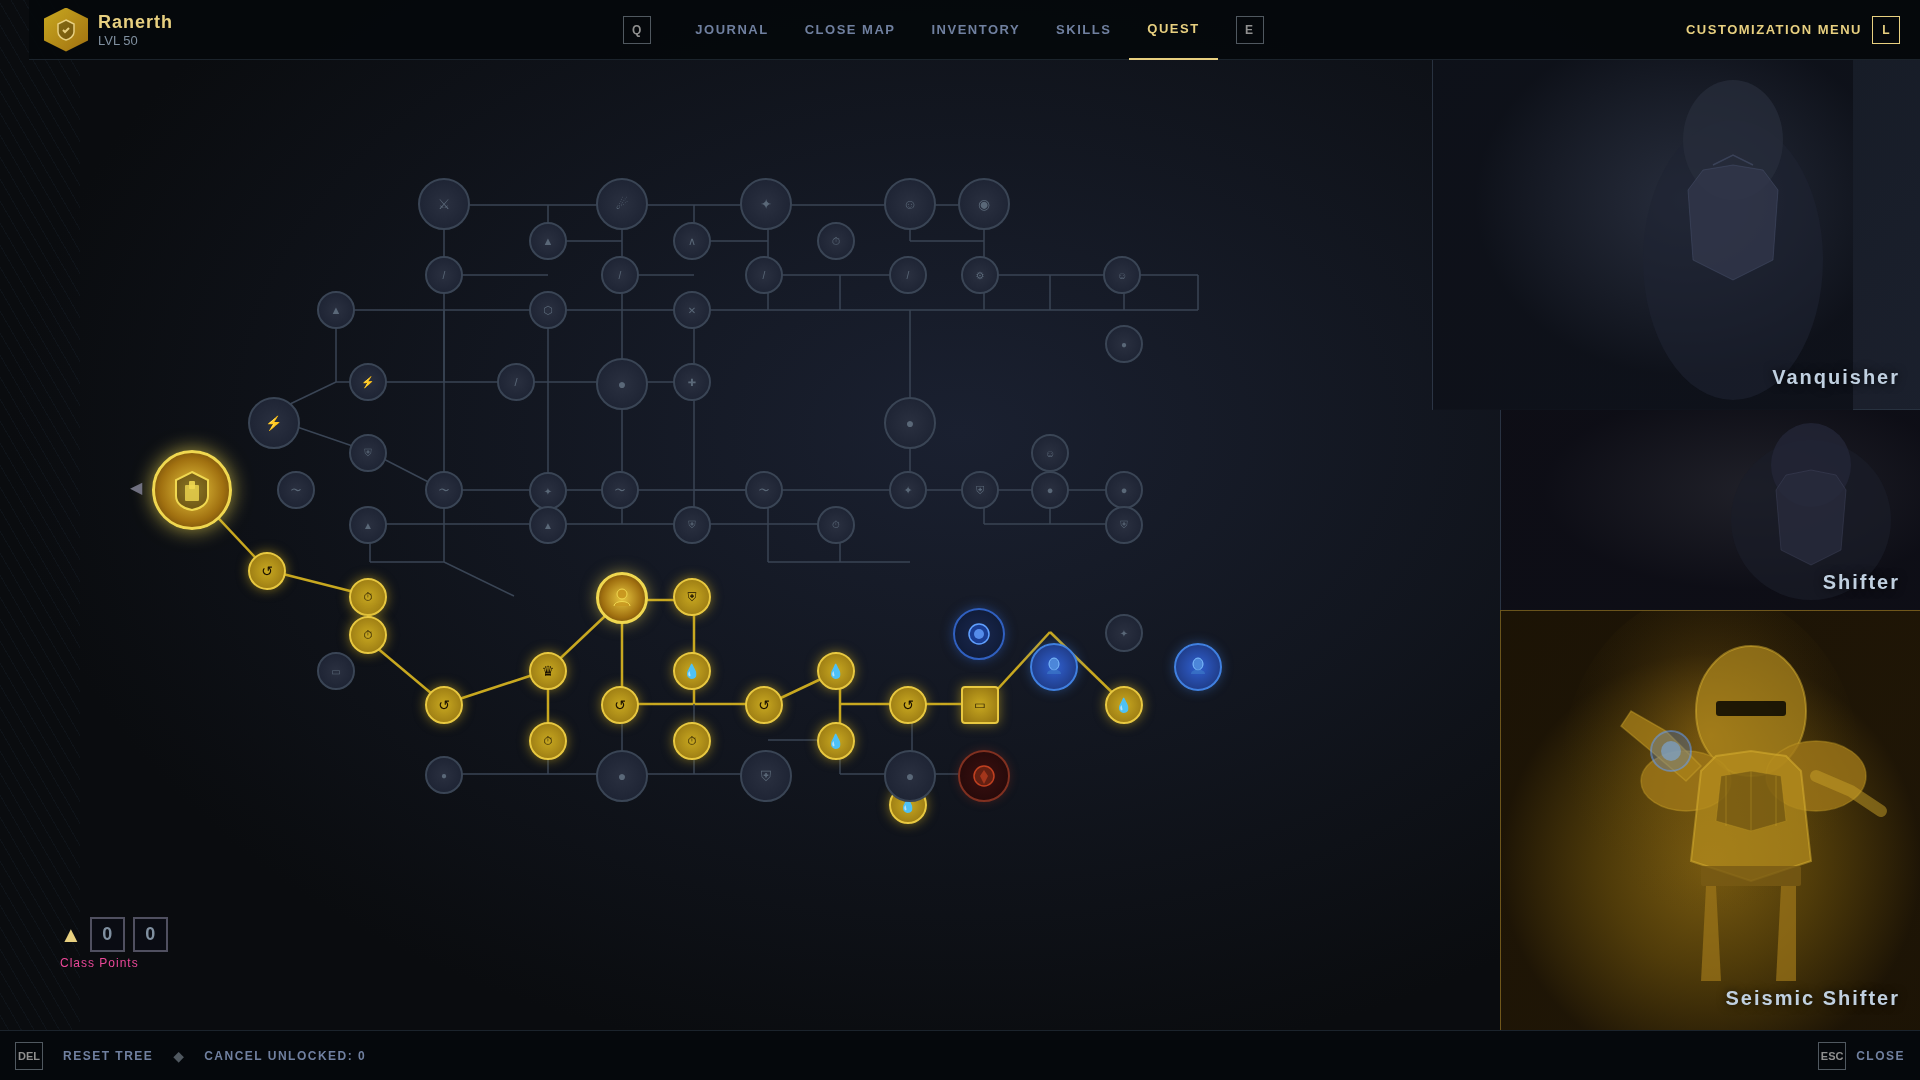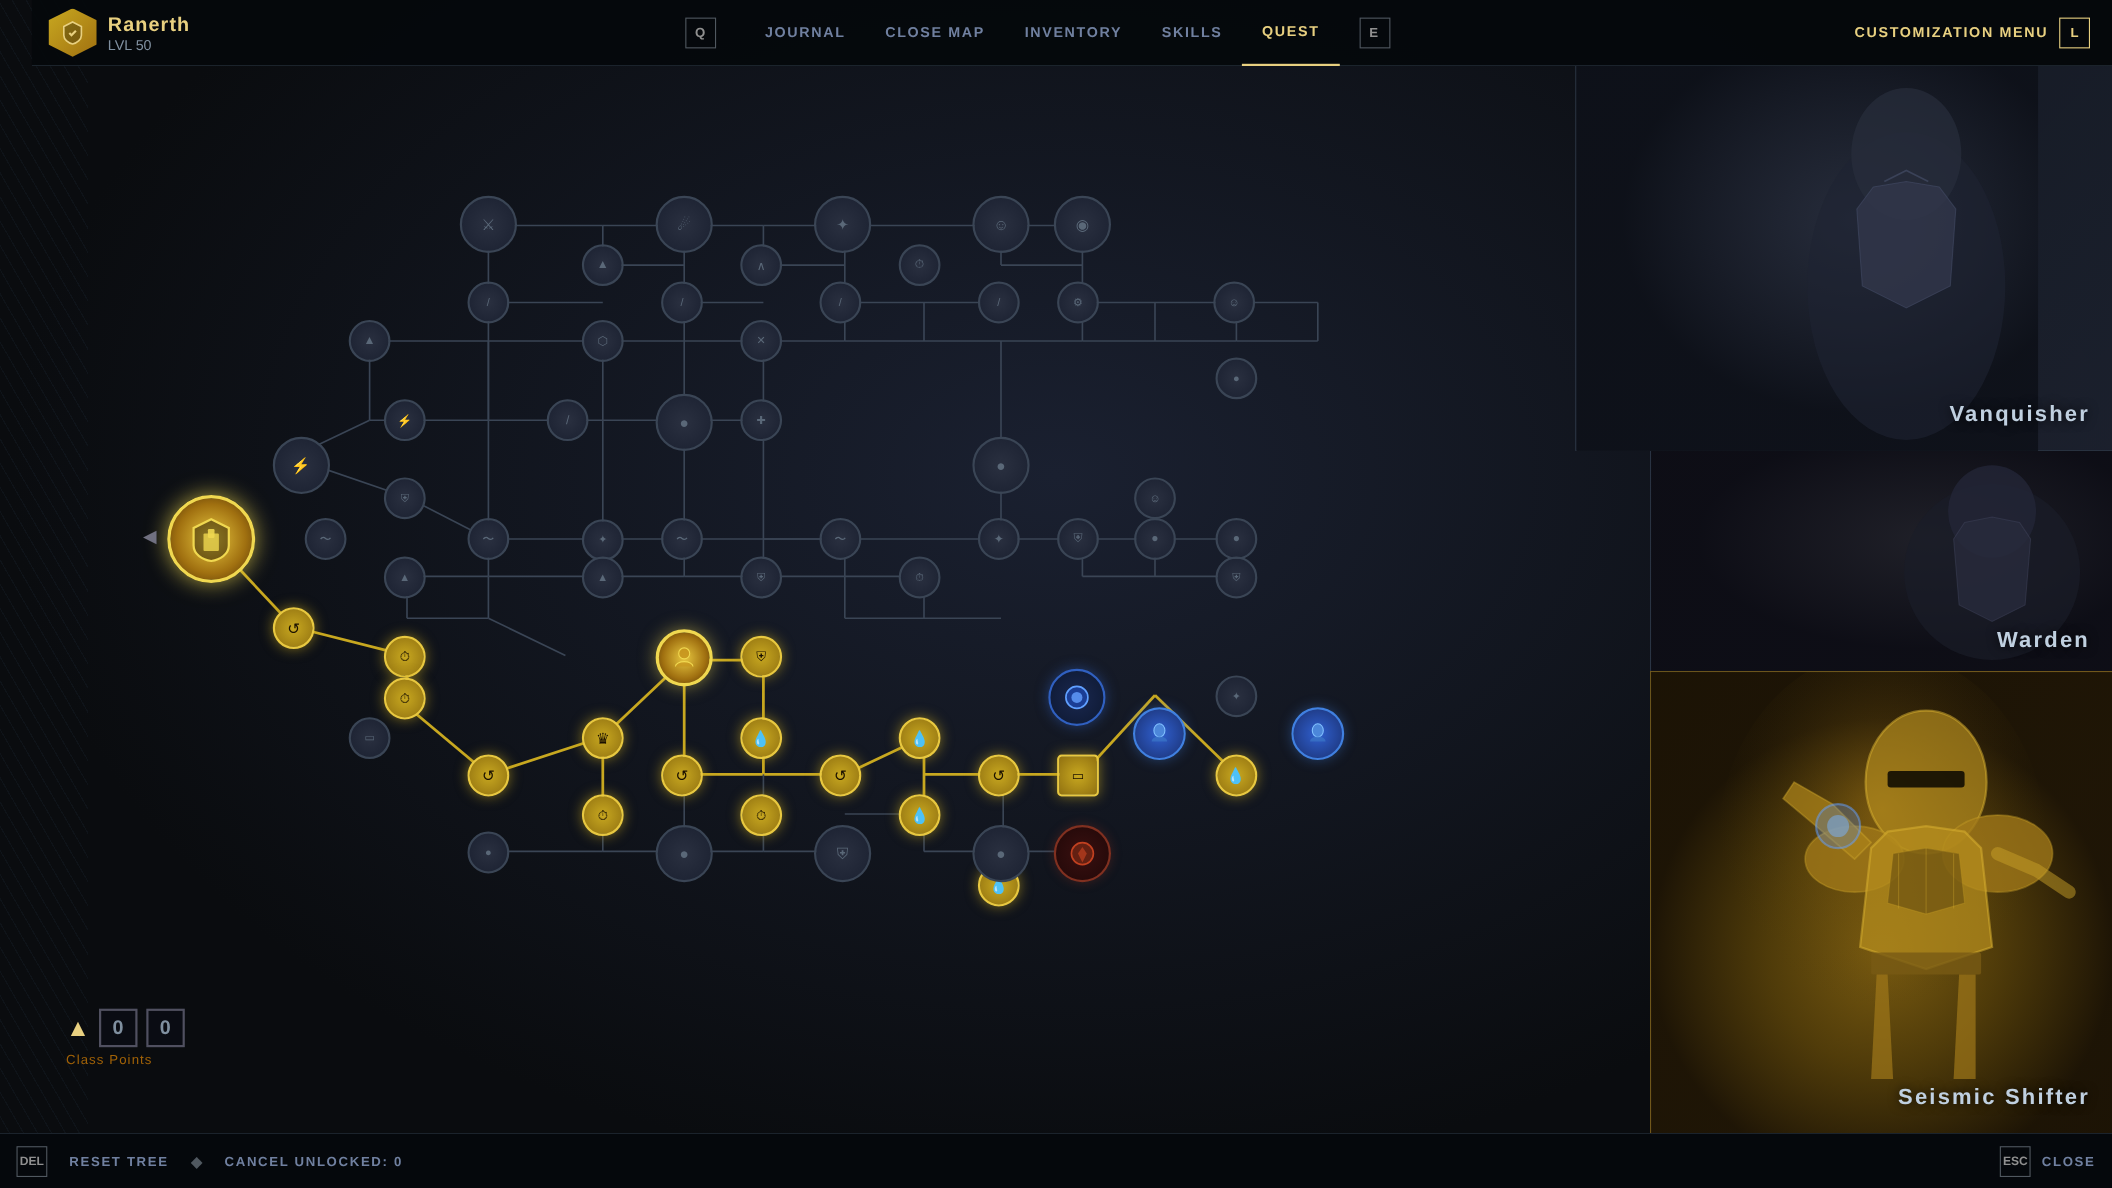--- a/index.html
+++ b/index.html
@@ -315,21 +315,21 @@
       background: rgba(10,12,20,0.8);
       display: flex;
       align-items: center;
       justify-content: center;
       color: #8090a0;
       font-size: 18px;
       font-weight: bold;
     }
 
     .class-pts-label {
-      color: #a16207;
+      color: #ec4899;
       font-size: 12px;
       letter-spacing: 1px;
     }
 
     
     .seismic-bg {
       width: 100%;
       height: 100%;
       background: linear-gradient(135deg, #3a2a05 0%, #5a4010 30%, #7a5515 60%, #4a3308 100%);
     }
@@ -435,21 +435,21 @@
         <radialGradient id="wgrd" cx="60%" cy="40%">
           <stop offset="0%" stop-color="#202028" stop-opacity="0.9"></stop>
           <stop offset="100%" stop-color="#0d0d15" stop-opacity="0.95"></stop>
         </radialGradient>
       </defs>
       <rect width="420" height="200" fill="url(#wgrd)"></rect>
       <ellipse cx="310" cy="110" rx="80" ry="80" fill="rgba(25,28,40,0.7)"></ellipse>
       <ellipse cx="310" cy="55" rx="40" ry="42" fill="rgba(35,38,55,0.8)"></ellipse>
       <path d="M275 80 L285 65 L310 60 L335 65 L345 80 L340 140 L310 155 L280 140 Z" fill="rgba(40,42,60,0.8)" stroke="rgba(70,75,100,0.4)" stroke-width="1"></path>
     </svg>
-    <span class="class-label" style="bottom: 15px;">Warden</span>
+    <span class="class-label" style="bottom: 15px;">Shifter</span>
   </div>
 
   <div class="right-panel-bottom">
     <div class="seismic-bg">
       <svg width="420" height="420" viewBox="0 0 420 420" style="position:absolute;top:0;left:0;">
         <defs>
           <radialGradient id="sgrd" cx="50%" cy="60%">
             <stop offset="0%" stop-color="#7a5c10" stop-opacity="0.9"></stop>
             <stop offset="50%" stop-color="#4a3808" stop-opacity="0.85"></stop>
             <stop offset="100%" stop-color="#1a1205" stop-opacity="0.95"></stop>

